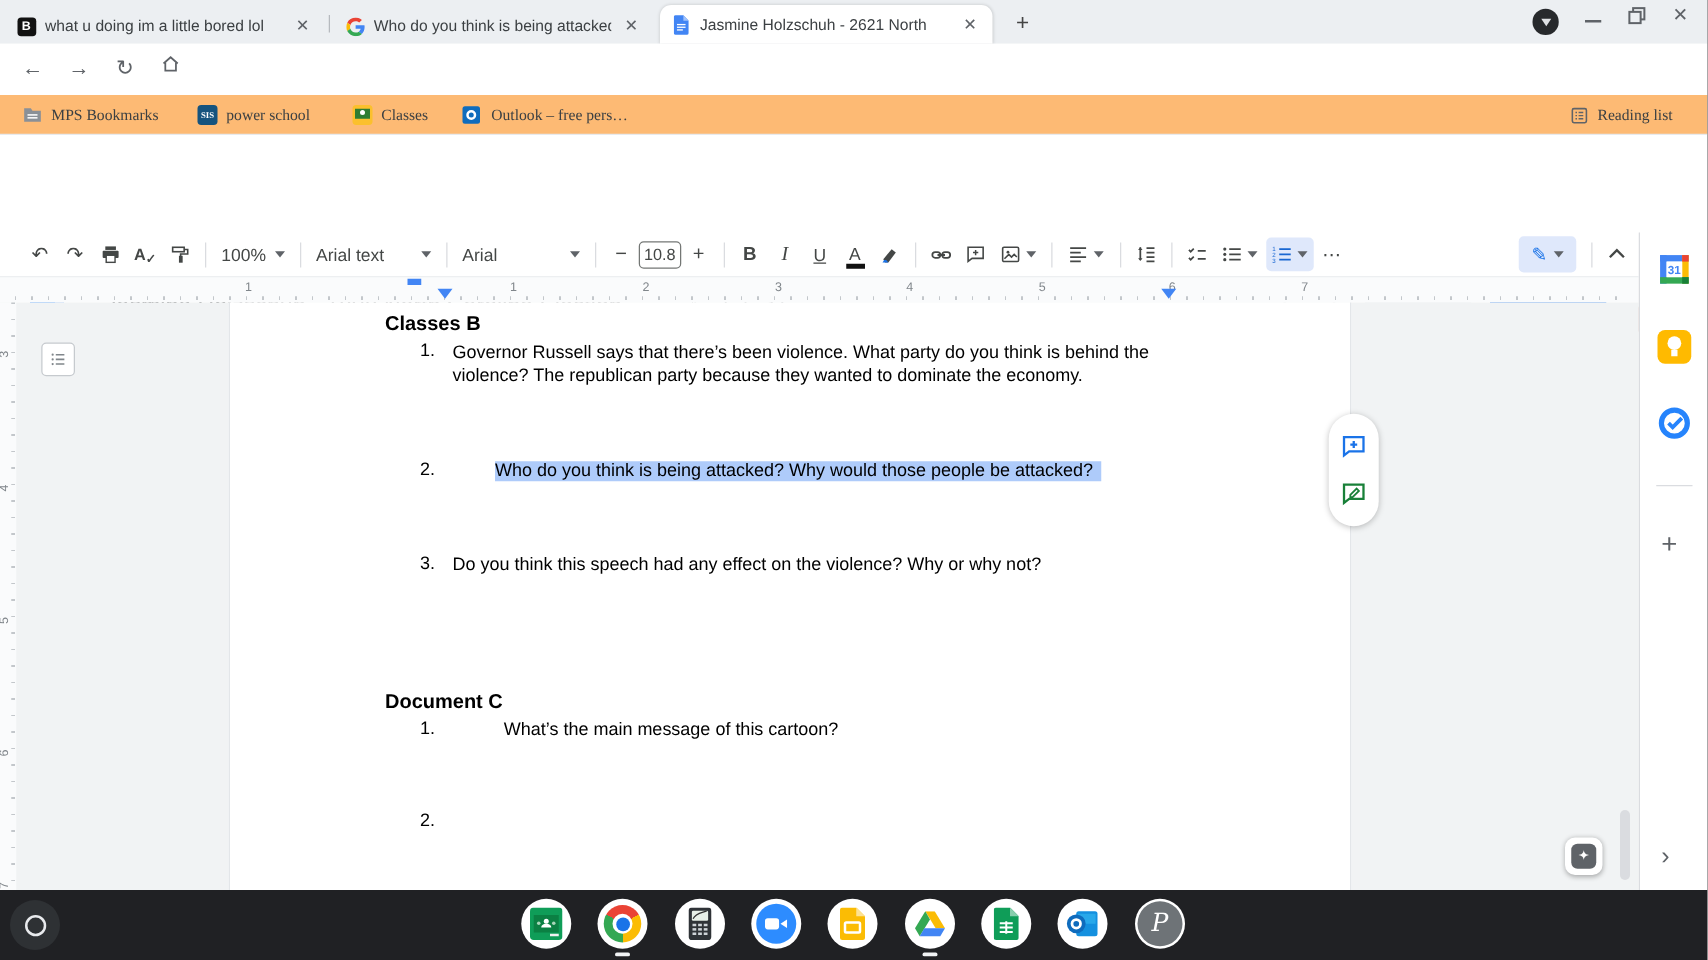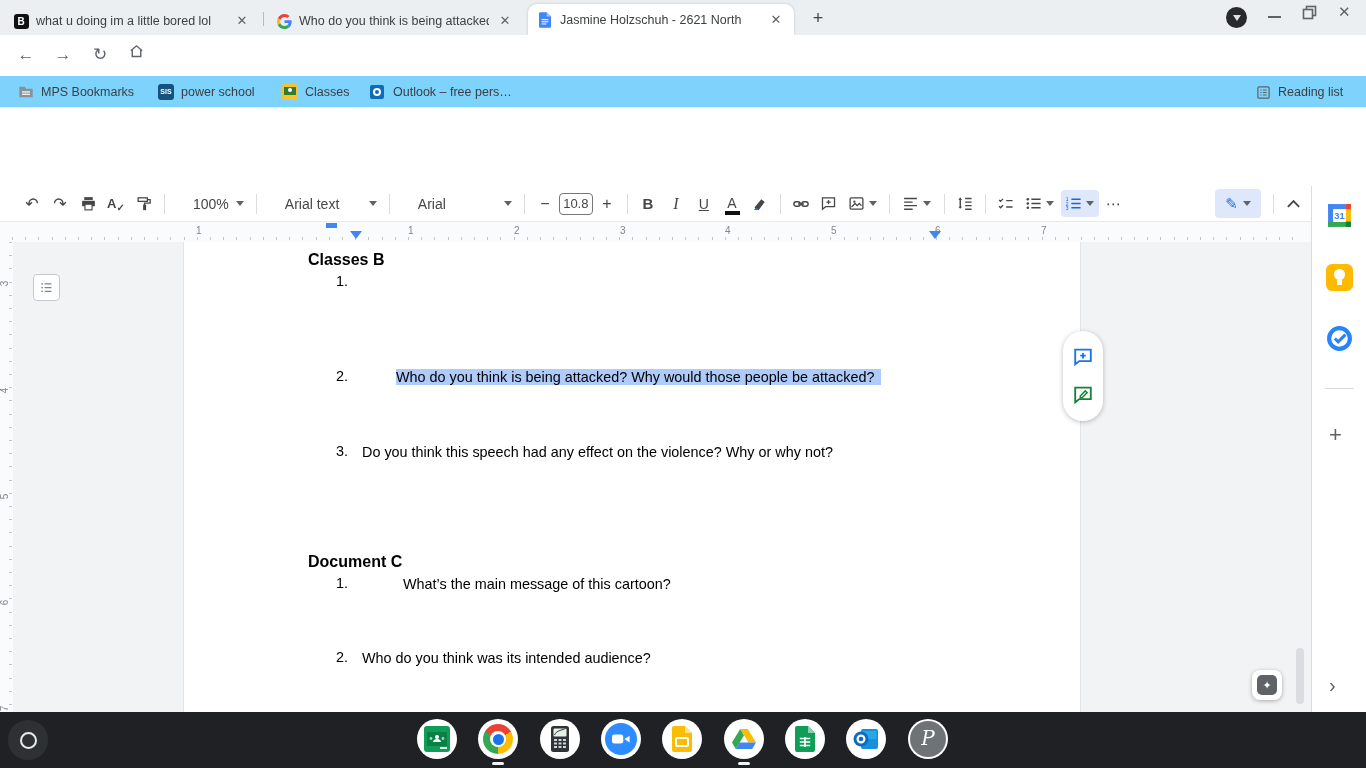--- a/index.html
+++ b/index.html
@@ -28,21 +28,21 @@
   #navbar { position:absolute; top:35px; left:0; width:1366px; height:41px; background:#fff; }
   .navbtn { position:absolute; top:8px; width:24px; height:24px; font-size:17px; color:#5f6368; text-align:center; line-height:24px; }
   #omnibox { position:absolute; left:158px; top:41px; width:982px; height:30px; background:#f1f3f4; border-radius:15px; display:flex; align-items:center; padding:0 14px; }
   #omnibox .url { font-size:14px; color:#202124; margin-left:10px; white-space:nowrap; overflow:hidden; }
   .extbtn { position:absolute; top:44px; width:24px; height:24px; display:flex; align-items:center; justify-content:center; }
   #ext-speed { width:20px; height:20px; border-radius:50%; background:conic-gradient(#4285f4 0 25%, #34a853 0 55%, #fbbc04 0 80%, #ea4335 0 100%); position:relative; }
   #ext-speed::after { content:""; position:absolute; left:5px; top:5px; width:10px; height:10px; background:#fff; border-radius:50%; }
   #ext-clever { width:20px; height:20px; border-radius:4px; background:#425ff5; color:#fff; font-size:13px; font-weight:bold; text-align:center; line-height:20px; }
 
   
-  #bookmarks { position:absolute; top:76px; left:0; width:1366px; height:32px; background:#7dd3fc; border-bottom:1px solid #e8eaed; }
+  #bookmarks { position:absolute; top:76px; left:0; width:1366px; height:32px; background:#fdba74; border-bottom:1px solid #e8eaed;font-family:Liberation Serif, serif; }
   .bm { position:absolute; top:5px; height:22px; display:flex; align-items:center; gap:7px; font-size:12.5px; color:#3c4043; }
   .sis-icon { width:16px; height:16px; background:#15537e; border-radius:3px; color:#fff; font-size:7px; font-weight:bold; text-align:center; line-height:16px; }
   .classes-icon { width:16px; height:16px; background:#fbc02d; border-radius:3px; position:relative; }
   .classes-icon::before { content:""; position:absolute; left:2px; top:3px; width:12px; height:8px; background:#2e7d32; }
   .classes-icon::after { content:""; position:absolute; left:6px; top:4px; width:4px; height:4px; background:#fff; border-radius:50%; }
   .outlook-icon16 { width:16px; height:16px; position:relative; }
   .outlook-icon16 .sq { position:absolute; left:0; top:1px; width:14px; height:14px; background:#0f6cbd; border-radius:2px; }
   .outlook-icon16 .o { position:absolute; left:3px; top:4px; width:8px; height:8px; border:2px solid #fff; border-radius:50%; }
 
   
@@ -56,21 +56,21 @@
   .dcaret { width:0; height:0; border-left:4px solid transparent; border-right:4px solid transparent; border-top:5px solid #5f6368; }
   #turnin-btn { position:absolute; left:1092px; top:130px; width:85px; height:35px; background:#f1f3f4; border-radius:4px; font-size:14px; font-weight:500; color:#202124; text-align:center; line-height:35px; letter-spacing:.3px; }
   #share-btn { position:absolute; left:1192px; top:129px; width:93px; height:37px; background:#1a73e8; border-radius:4px; color:#fff; font-size:14px; font-weight:500; display:flex; align-items:center; justify-content:center; gap:8px; }
   #avatar { position:absolute; left:1308px; top:129px; width:37px; height:37px; border-radius:50%; background:linear-gradient(115deg,#d9b3a5 0 30%,#23252b 52%); }
 
   
   #doctoolbar { position:absolute; top:186px; left:0; width:1311px; height:36px; background:#fff; border-bottom:1px solid #e8eaed; display:flex; align-items:center; padding-left:18px; }
   .tbtn { min-width:26px; height:27px; display:flex; align-items:center; justify-content:center; border-radius:4px; color:#444746; font-size:14px; margin:0 1px; }
   .tbtn.active { background:#dfe8fb; }
   .tsep { width:1px; height:20px; background:#dadce0; margin:0 6px; }
-  .tsel { display:flex; align-items:center; gap:7px; padding:0 6px; height:27px; color:#444746; font-size:14px; border-radius:4px;margin-left:16px; }
+  .tsel { display:flex; align-items:center; gap:7px; padding:0 6px; height:27px; color:#444746; font-size:14px; border-radius:4px; }
   #font-size-box { width:34px; height:22px; border:1px solid #747775; border-radius:4px; font-size:13px; text-align:center; line-height:20px; color:#444746; }
   .glyph-b { font-weight:bold; font-size:15px; }
   .glyph-i { font-style:italic; font-family:"Liberation Serif", serif; font-size:16px; }
   .glyph-u { text-decoration:underline; font-size:14px; }
   .acolor { position:relative; font-size:14px; line-height:13px; }
   .acolor::after { content:""; position:absolute; left:-2px; bottom:-5px; width:15px; height:4px; background:#111; }
   #tb-right { margin-left:auto; display:flex; align-items:center; padding-right:10px; }
   #pencil-btn { width:46px; height:29px; background:#dfe8fb; border-radius:4px; display:flex; align-items:center; justify-content:center; gap:5px; }
 
   
@@ -468,34 +468,34 @@
           <circle cx="5" cy="12" r="1.4" stroke="none"></circle>
           <circle cx="5" cy="18" r="1.4" stroke="none"></circle>
           <path d="M9 6h11M9 12h11M9 18h11" fill="none"></path>
         </svg>
     </div>
 
     <div id="page">
       <div class="dheading" style="top:9px;">Classes B</div>
 
       <div class="lnum" style="left:152px; top:31px;">1.</div>
+      <div class="ltext" style="top:31px;">Governor Russell says that there’s been violence. What party do you think is behind the violence? The republican party because they wanted to dominate the economy.</div>
 
       <div class="lnum" style="left:152px; top:126px;">2.</div>
       <div class="ltext" style="top:126px;margin-left:34px;"><span class="selhl">Who do you think is being attacked? Why would those people be attacked?</span></div>
 
       <div class="lnum" style="left:152px; top:201px;">3.</div>
       <div class="ltext" style="top:201px;">Do you think this speech had any effect on the violence? Why or why not?</div>
 
       <div class="dheading" style="top:311px;">Document C</div>
 
       <div class="lnum" style="left:152px; top:333px;">1.</div>
       <div class="ltext" style="top:333px;margin-left:41px;">What’s the main message of this cartoon?</div>
 
       <div class="lnum" style="left:152px; top:407px;">2.</div>
-      <div class="ltext" style="top:407px;">Who do you think was its intended audience?</div>
     </div>
 
     <div id="float-pill">
       <svg width="22" height="22" viewBox="0 0 24 24" fill="none" stroke="#1a73e8" stroke-width="2">
           <path d="M3.5 4h17v12.5H8L3.5 20z"></path>
           <path d="M12 7.5v6M9 10.5h6"></path>
         </svg>
       <svg width="22" height="22" viewBox="0 0 24 24" fill="none" stroke="#188038" stroke-width="2">
           <path d="M3.5 4h17v12.5H8L3.5 20z"></path>
           <path d="m9 13 5.5-5.5 2 2L11 15H9z" stroke-width="1.6"></path>

